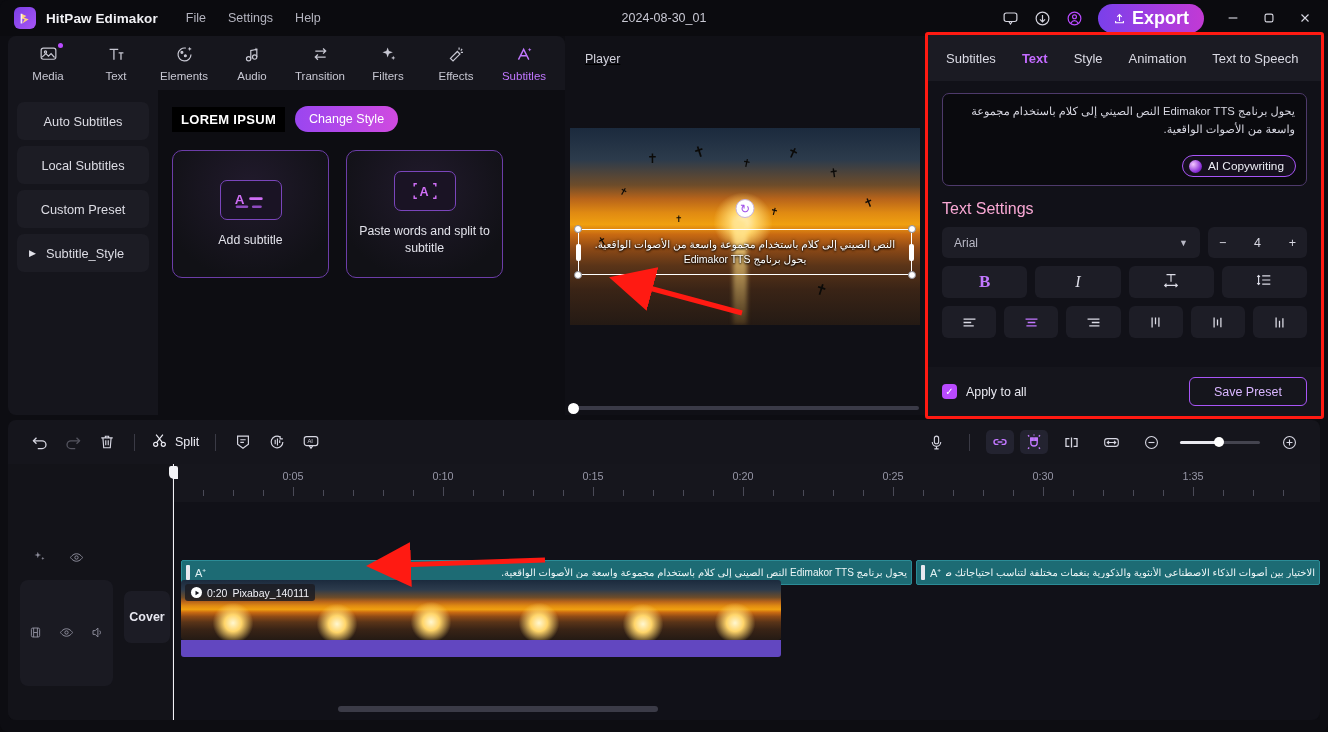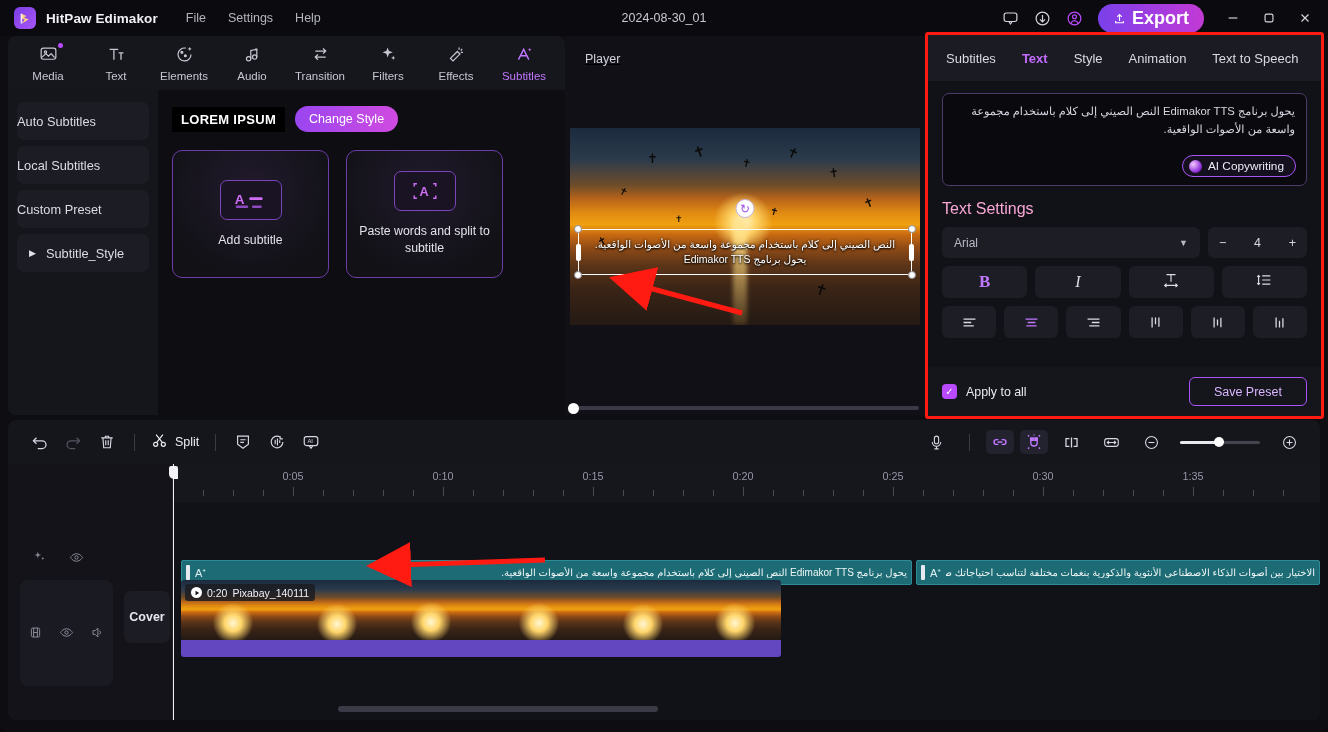--- a/index.html
+++ b/index.html
@@ -79,21 +79,21 @@
   }
 
   
   .leftpanel {
     position: absolute; left: 8px; top: 90px; width: 150px; height: 325px;
     background: #15151c; border-radius: 0 0 0 8px;
     padding: 12px 9px;
   }
   .lp-item {
     height: 38px; border-radius: 7px; margin-bottom: 6px;
-    display:flex; align-items:center; justify-content:flex-start;
+    display:flex; align-items:center; justify-content:center;
     color: #dcdce4; font-size: 12.8px; background: #1c1c24;
   }
   .lp-item.active { color: #c177ff; background: #24242e; }
   .lp-item.with-arrow { justify-content: flex-start; padding-left: 12px; gap: 10px; }
   .caret { color: #e3e3ea; font-size: 9px; }
 
   
   .contentpane {
     position: absolute; left: 158px; top: 90px; width: 407px; height: 325px;
     background: #0d0d12;

